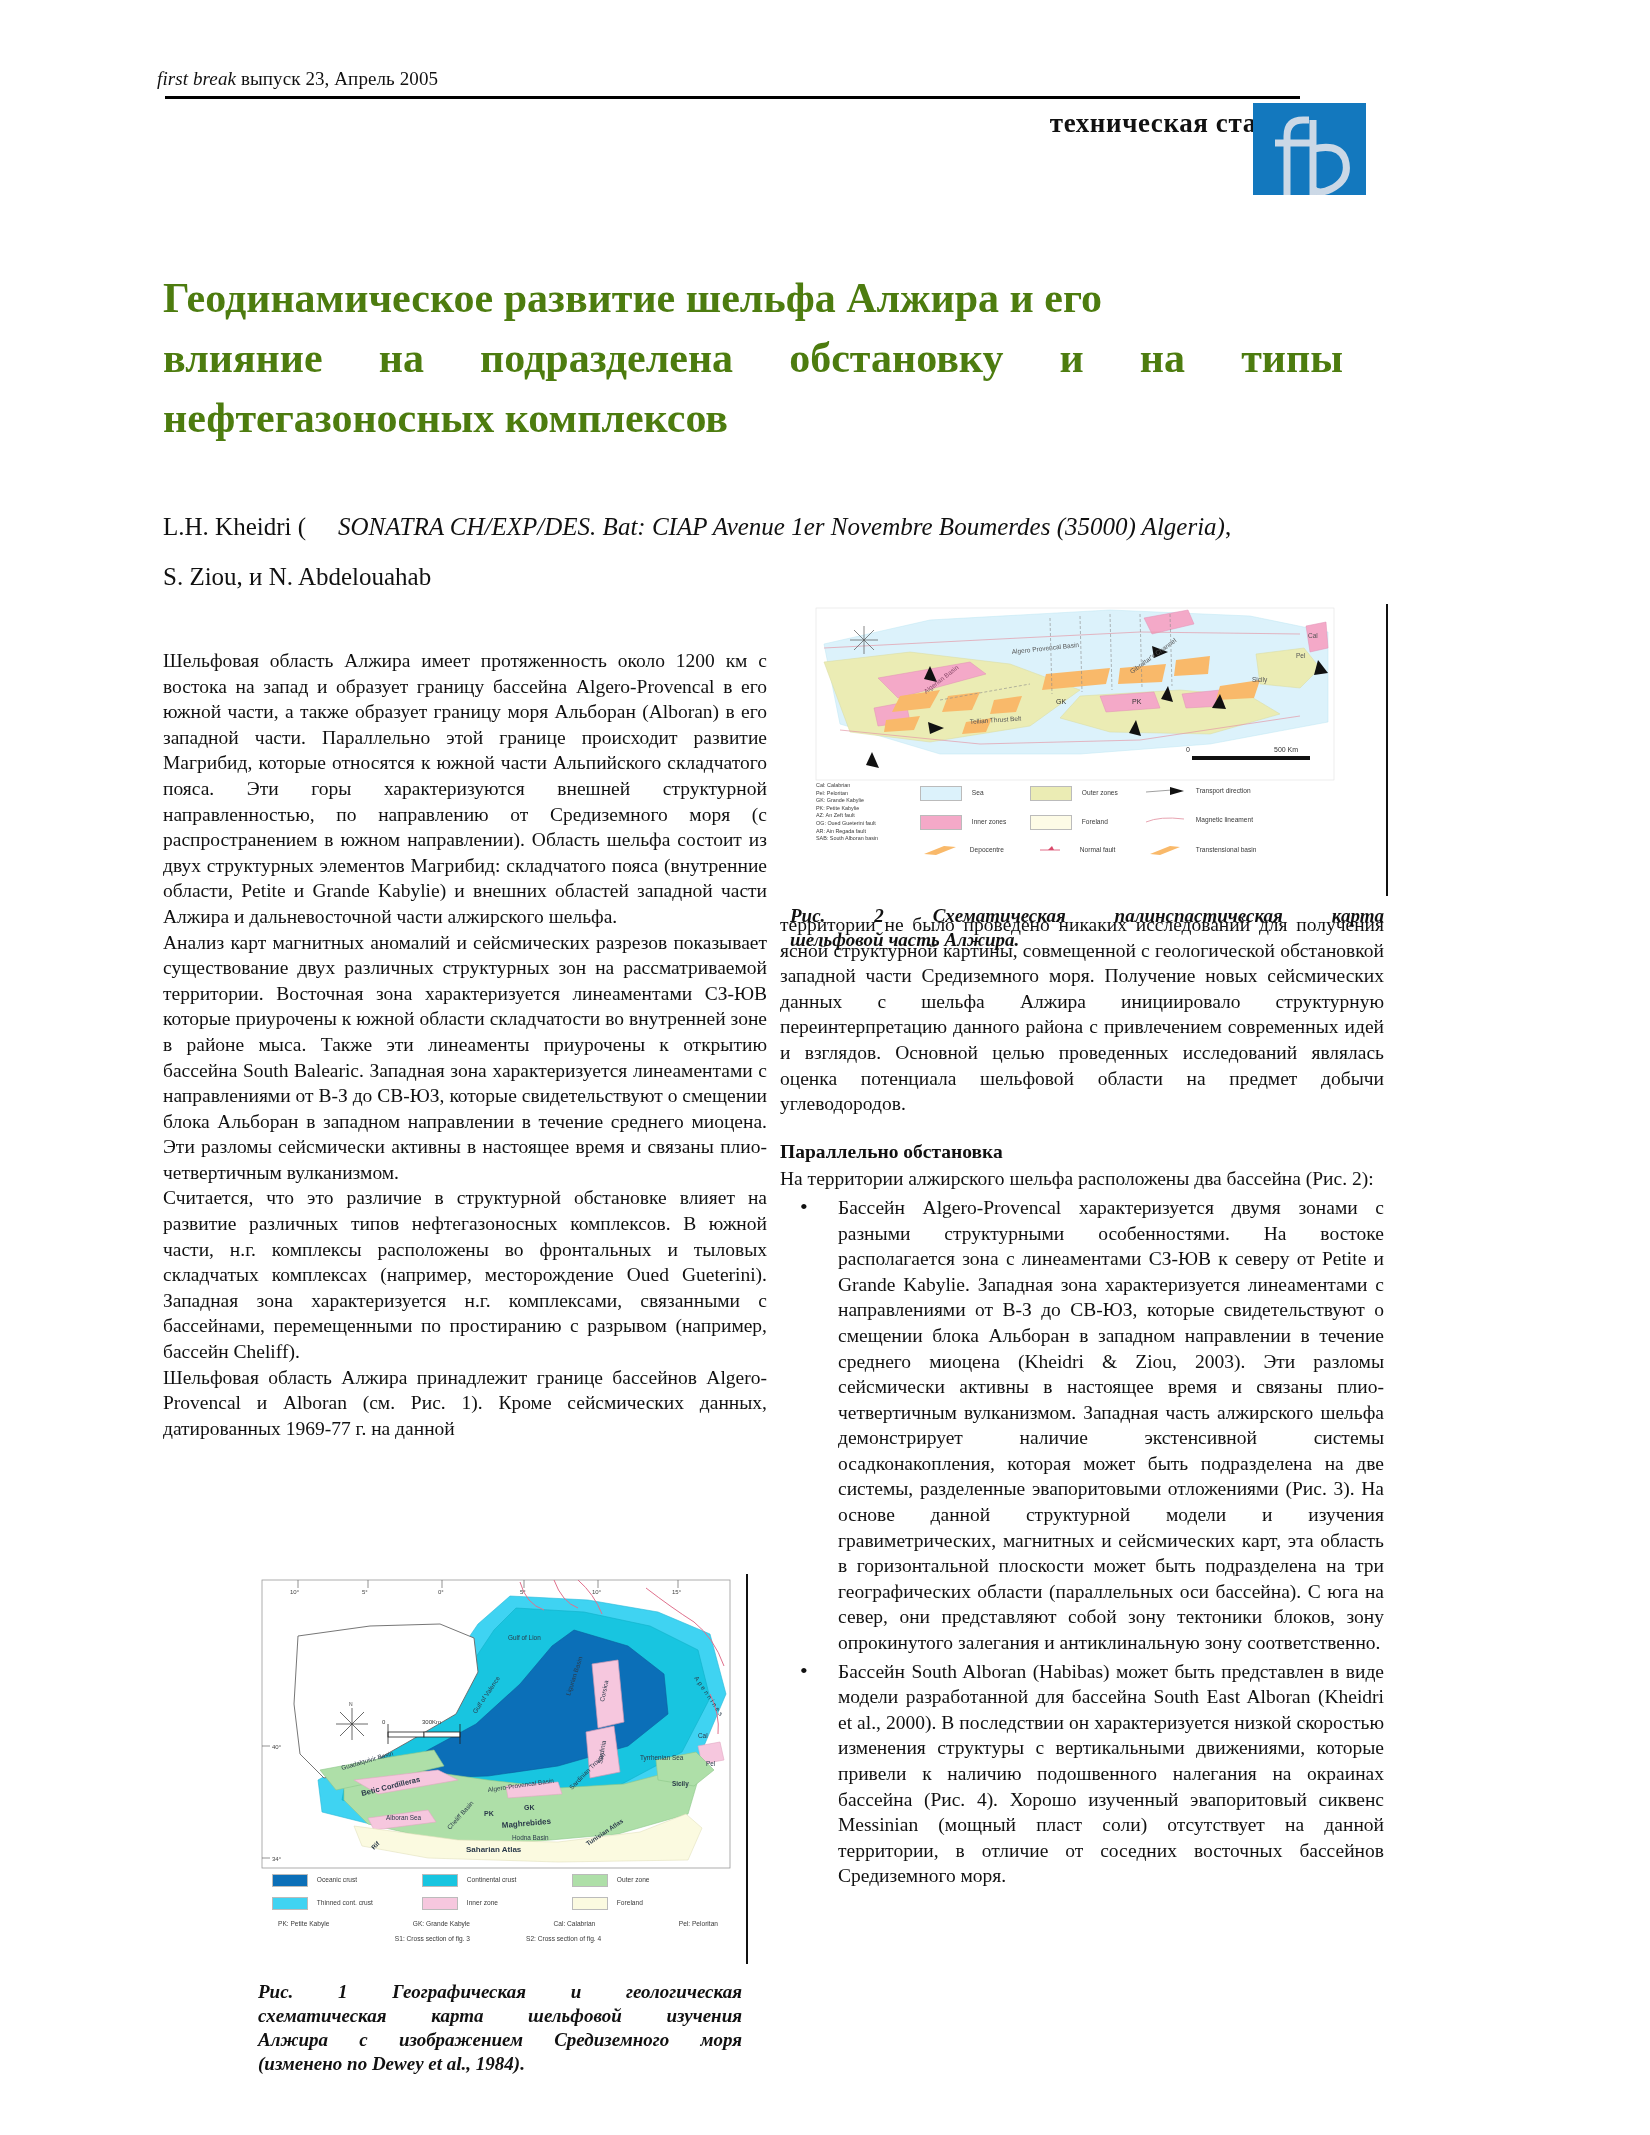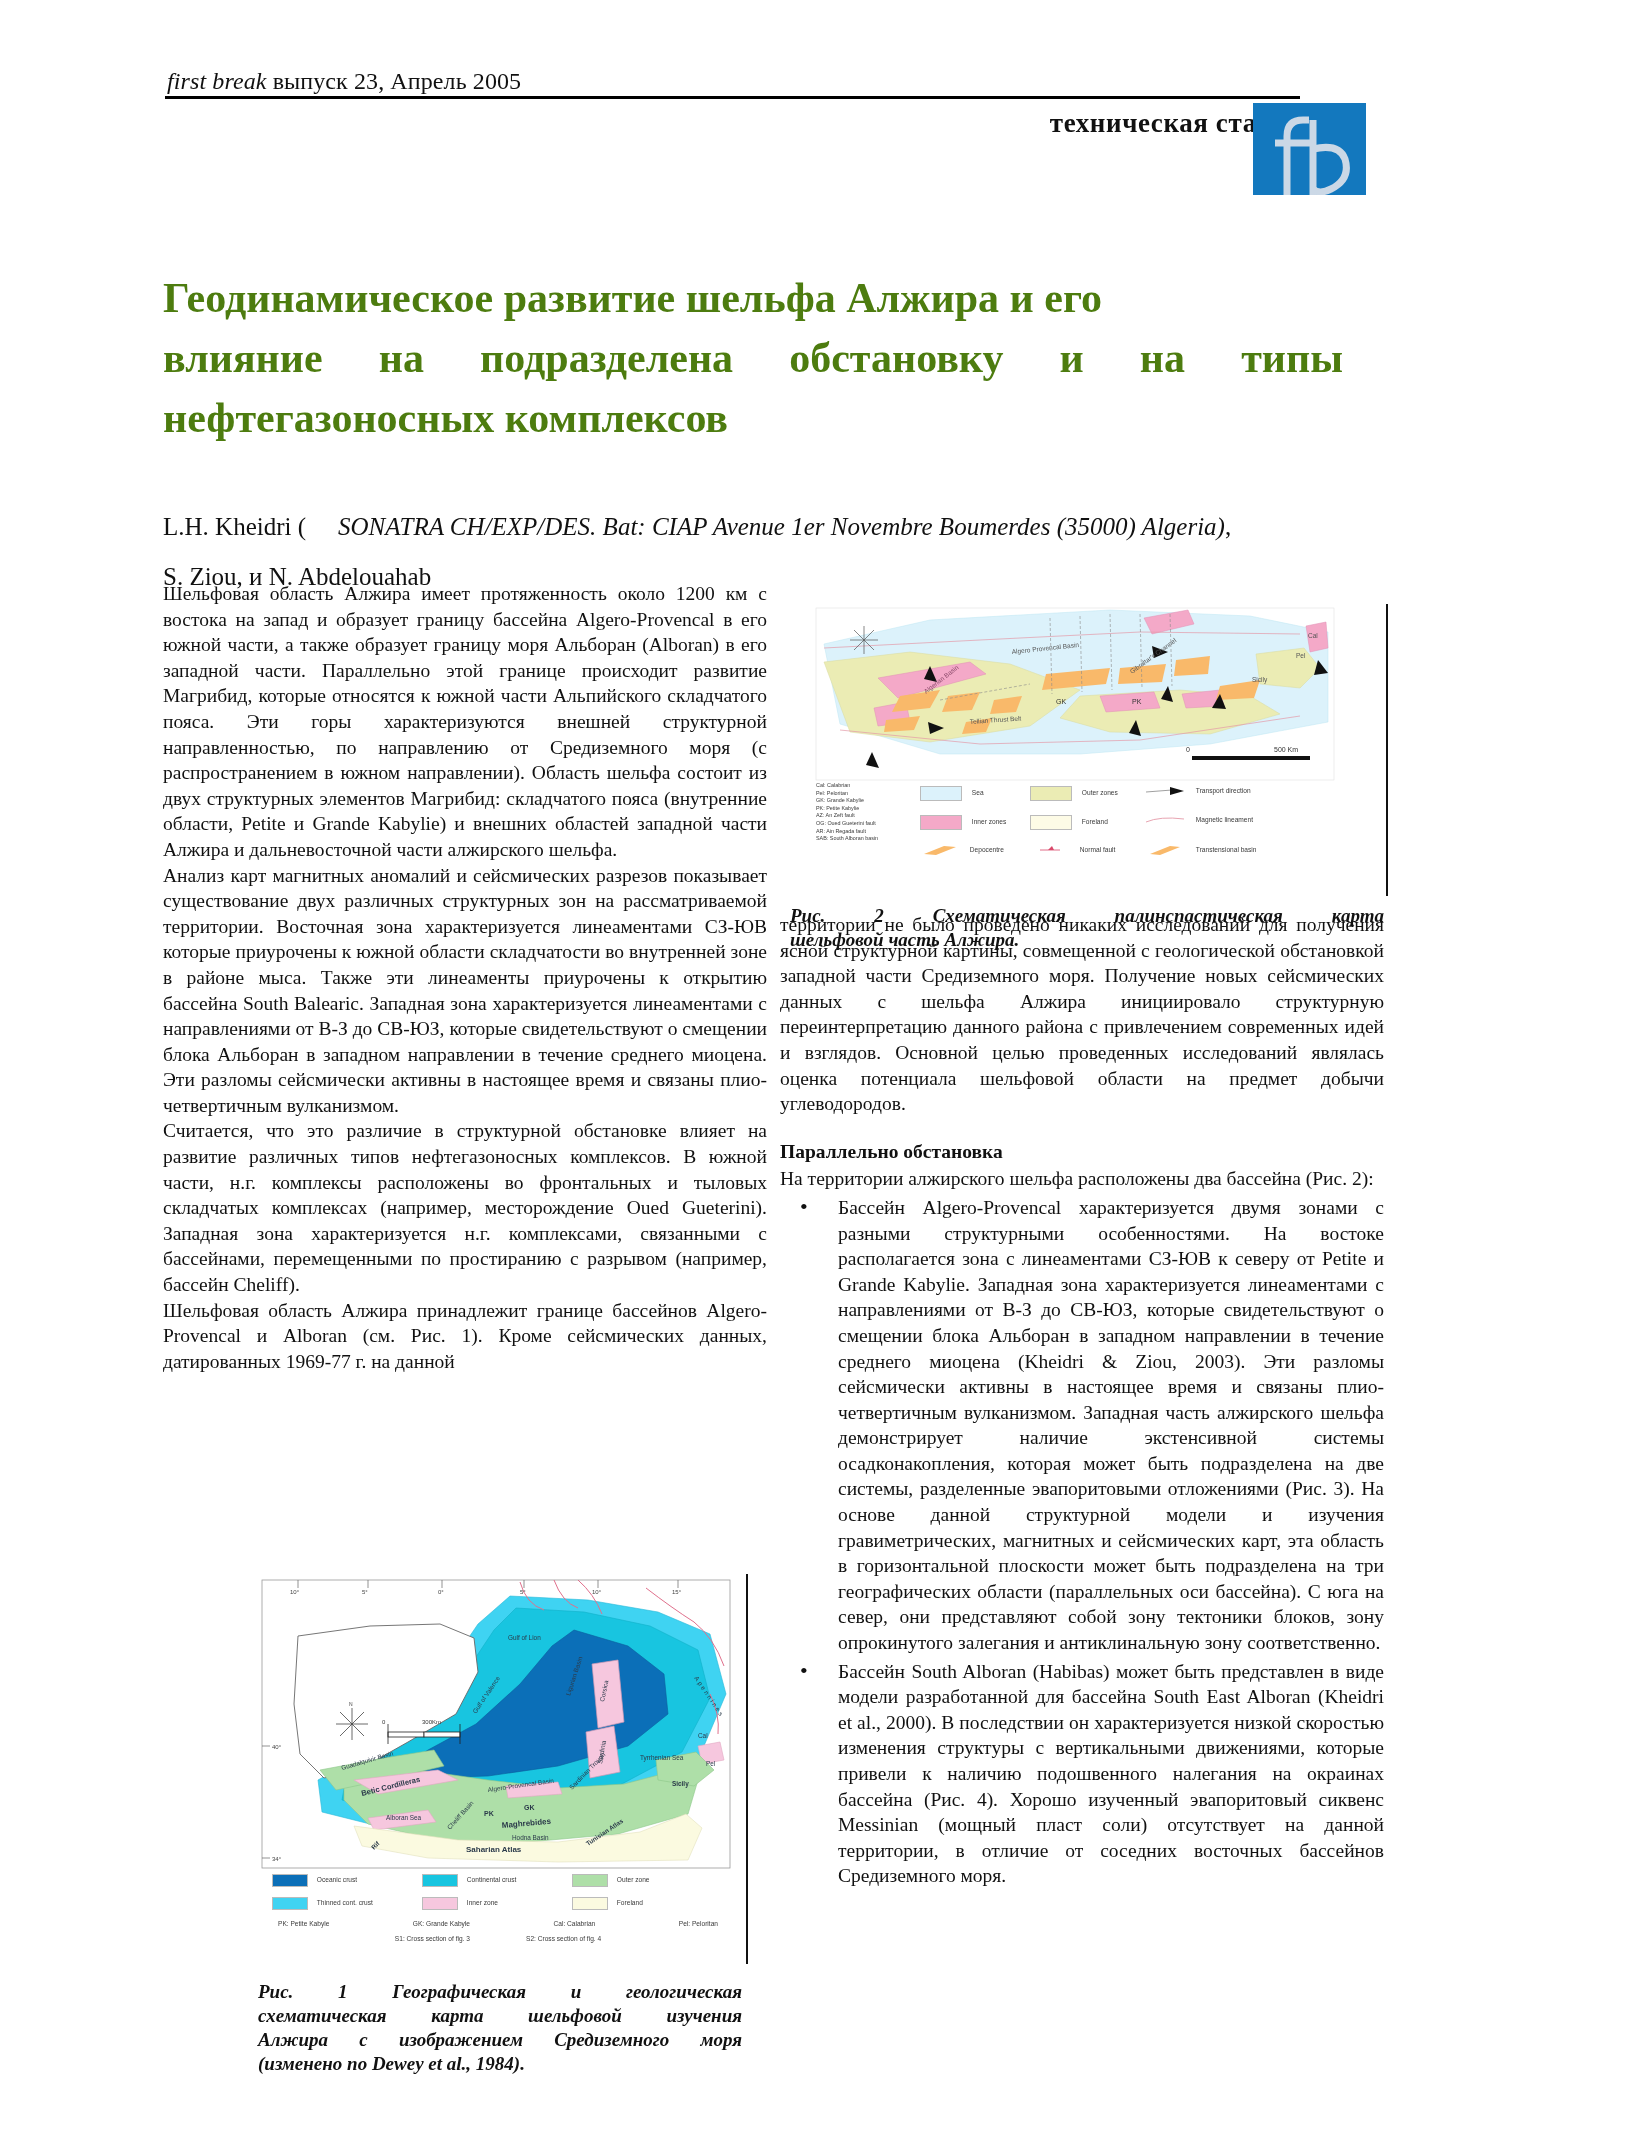--- a/index.html
+++ b/index.html
@@ -3,42 +3,42 @@
 <meta charset="utf-8">
 <style>
   html,body{margin:0;padding:0;background:#ffffff;}
   body{width:1650px;height:2135px;position:relative;
        font-family:"Liberation Serif","DejaVu Serif",serif;color:#111;}
 
   .page{position:absolute;left:0;top:0;width:1650px;height:2135px;}
 
   
   .hdr-rule{position:absolute;left:165px;top:96px;width:1135px;height:3px;background:#000;}
-  .hdr-issue{position:absolute;left:167px;top:68px;font-size:24px;letter-spacing:.1px;white-space:nowrap;}
+  .hdr-issue{position:absolute;left:157px;top:68px;font-size:19px;letter-spacing:.1px;white-space:nowrap;}
   .hdr-issue .it{font-style:italic;}
   .hdr-tech{position:absolute;left:700px;top:108px;width:600px;text-align:right;
             font-weight:bold;font-size:27px;letter-spacing:.6px;}
 
   .logo{position:absolute;left:1253px;top:103px;width:113px;height:92px;background:#1378BE;}
   .logo svg{display:block;}
 
   
   .title{position:absolute;left:163px;top:268px;width:1180px;
          color:#4d7c0f;font-weight:bold;font-size:42px;line-height:60px;
          text-align:justify;}
   .title .l{display:block;}
   .title .j{display:flex;justify-content:space-between;}
 
   
   .authors{position:absolute;left:163px;top:502px;width:1200px;
            font-size:25px;line-height:50px;}
   .authors i{margin-left:32px;}
 
   
-  .col{position:absolute;top:581px;width:604px;font-size:19.5px;line-height:25.6px;
+  .col{position:absolute;top:648px;width:604px;font-size:19.5px;line-height:25.6px;
        text-align:justify;}
   .col.left{left:163px;}
   .col.right{left:780px;top:612px;}
 
   .col p{margin:0;text-align:justify;}
 
   .sec-head{font-weight:bold;font-size:19.5px;margin:22px 0 2px 0;text-align:left;}
 
   ul.bul{list-style:none;margin:0;padding:0;}
   ul.bul li{position:relative;padding-left:58px;margin-top:3px;text-align:justify;}

